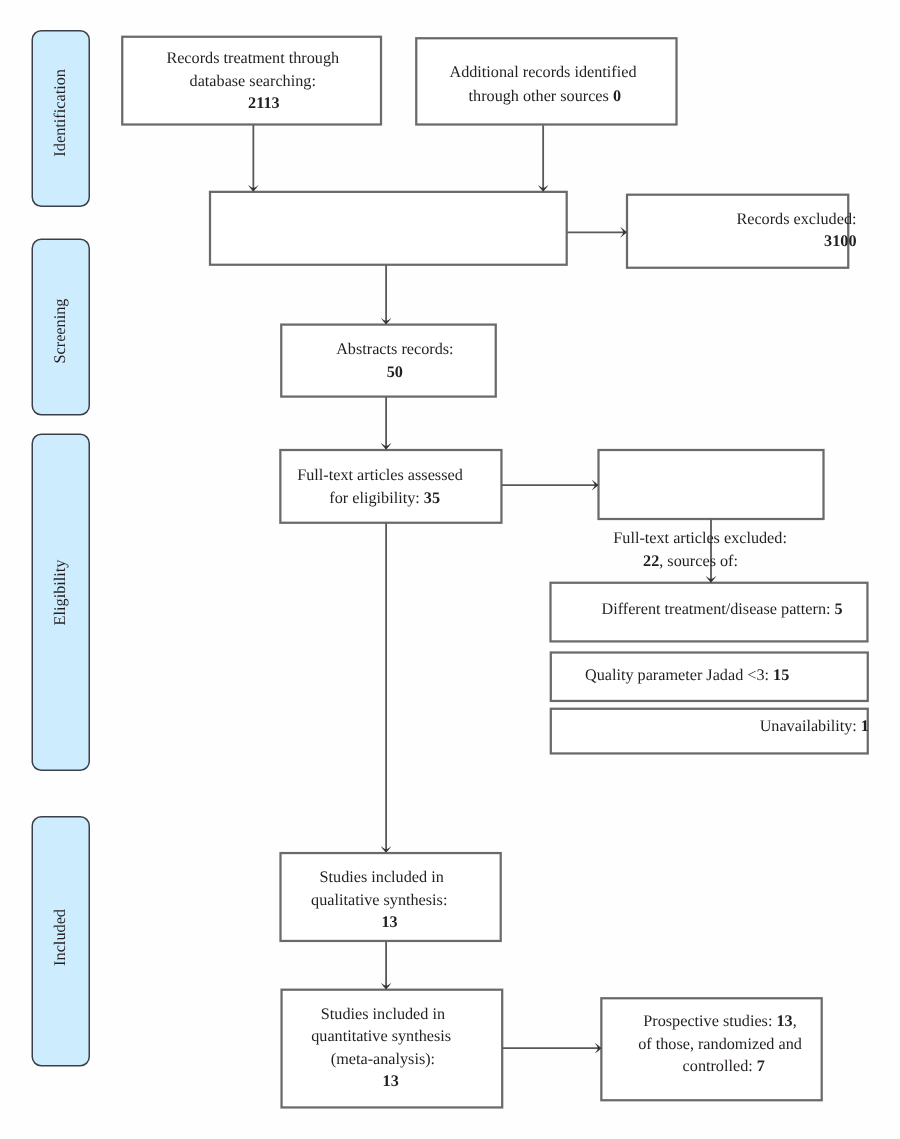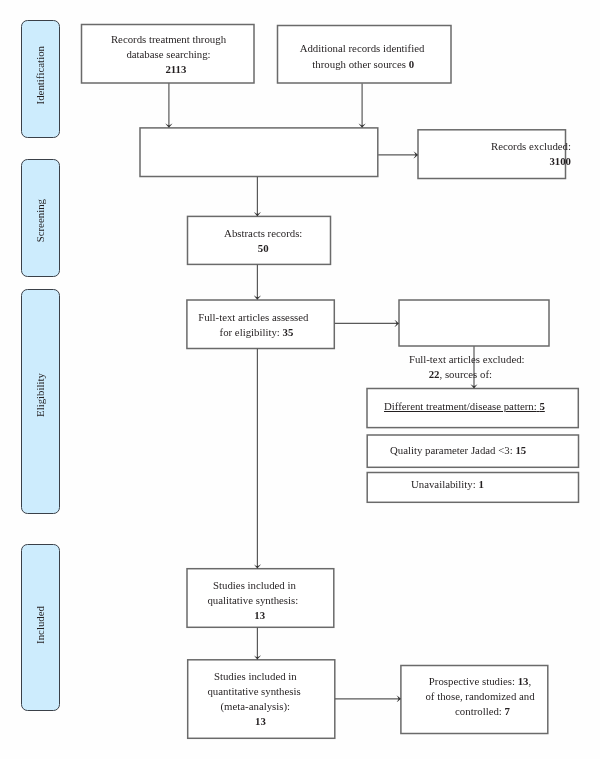--- a/index.html
+++ b/index.html
@@ -100,29 +100,29 @@
   <div class="node" style="left:186.4px;top:299.5px;width:147.9px;height:49px;text-align:right;--tx:-7px;--ty:0.8px;">
     <div class="ln">Full-text articles assessed</div>
     <div class="ln" style="--tx:-3.9px"><span>for eligibility:</span> <b>35</b></div>
   </div>
 
   <div class="node" style="left:398.5px;top:299.5px;width:150.5px;height:46.5px;margin-top:43px;--tx:-7px;--ty:1.6px;">
     <div class="ln">Full-text articles excluded:</div>
     <div class="ln" style="--tx:-13.4px"><b>22</b><span>, sources of:</span></div>
   </div>
 
-  <div class="node" style="left:370px;top:388px;width:211.8px;height:39.6px;text-decoration:underline;--tx:-11.5px;--ty:-1.2px;">
+  <div class="node" style="left:387px;top:388px;width:211.8px;height:39.6px;--tx:-11.5px;--ty:-1.2px;">
     <div class="ln"><span>Different treatment/disease pattern:</span> <b>5</b></div>
   </div>
 
   <div class="node" style="left:366.7px;top:434.5px;width:211.8px;height:32.8px;--tx:-14.5px;--ty:-0.8px;">
     <div class="ln"><span>Quality parameter Jadad &lt;3:</span> <b>15</b></div>
   </div>
 
-  <div class="node" style="left:346px;top:472px;width:211.8px;height:30.3px;--tx:-4.5px;--ty:-3px;">
+  <div class="node" style="left:372px;top:472px;width:211.8px;height:30.3px;align-items:flex-end;--tx:-4.5px;--ty:-3px;">
     <div class="ln"><span>Unavailability:</span> <b>1</b></div>
   </div>
 
   <div class="node" style="left:186.5px;top:568.2px;width:147.3px;height:59.1px;--tx:-5.7px;--ty:2.5px;">
     <div class="ln">Studies included in</div>
     <div class="ln" style="--tx:-7.3px">qualitative synthesis:</div>
     <div class="ln" style="--tx:-0.5px"><b>13</b></div>
   </div>
 
   <div class="node" style="left:187.2px;top:659.3px;width:147.6px;height:79px;--tx:-5.7px;--ty:0.4px;">

